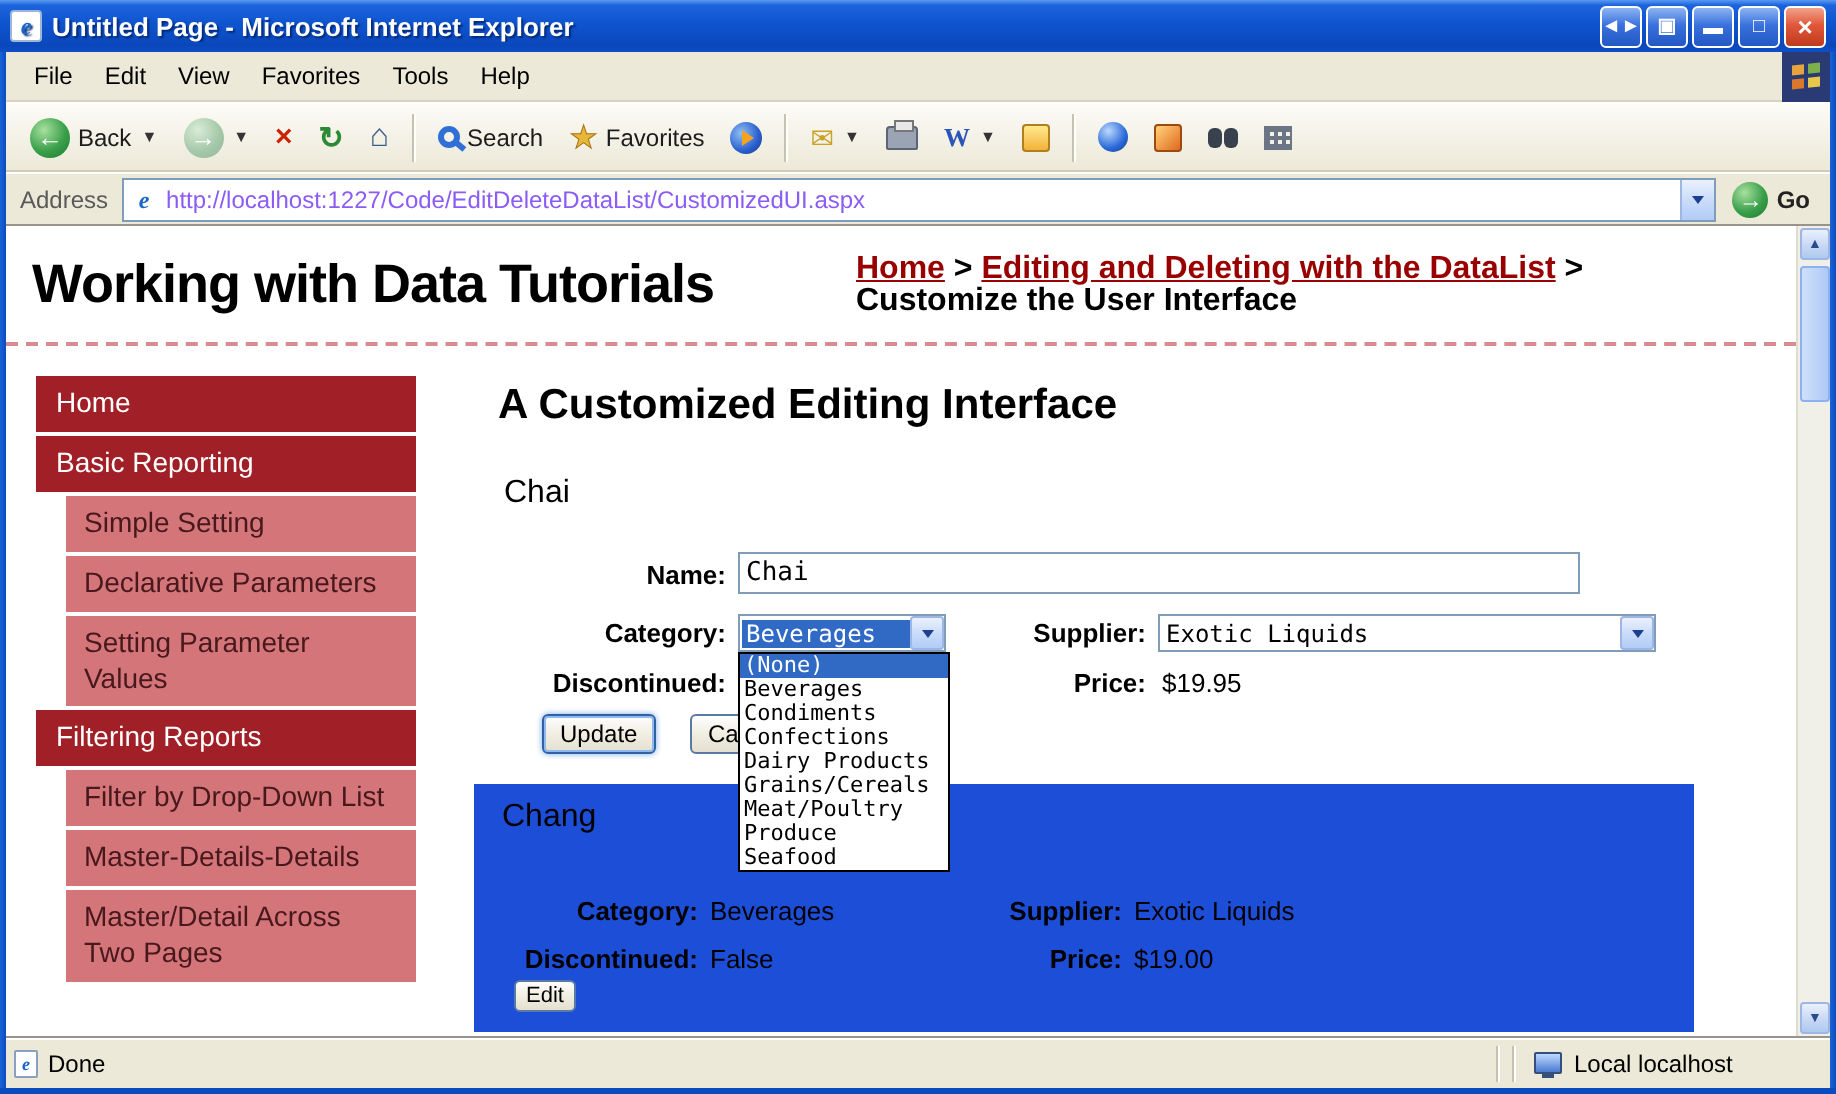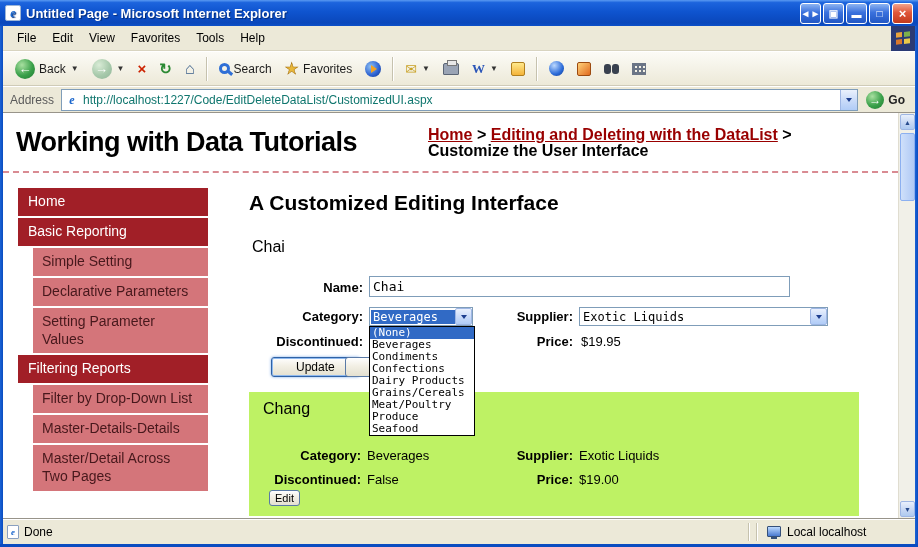--- a/index.html
+++ b/index.html
@@ -70,21 +70,21 @@
   .ico-grid { width:14px; height:12px; background:
       repeating-linear-gradient(90deg,#6b7586 0 2px,transparent 2px 4px),
       repeating-linear-gradient(0deg,#6b7586 0 2px,transparent 2px 4px); border:1px solid #6b7586; }
 
   
   .addressbar { position:absolute; left:3px; right:3px; top:86px; height:27px; background:#ECE9D8;
     border-top:1px solid #fff; border-bottom:1px solid #98948a; display:flex; align-items:center; padding:0 4px; font-size:12px; }
   .addr-label { color:#5a5a5a; margin:0 7px 0 3px; }
   .addr-field { flex:1; height:22px; background:#fff; border:1px solid #7F9DB9; display:flex; align-items:center; padding-left:3px; }
   .addr-field .ie-icon { width:14px; height:14px; border:none; margin-right:4px; }
-  .addr-text { flex:1; font-size:12px; color:#0f766e; white-space:nowrap; overflow:hidden; }
+  .addr-text { flex:1; font-size:12px; color:#8b5cf6; white-space:nowrap; overflow:hidden; }
   .addr-drop { width:17px; height:20px; background:linear-gradient(180deg,#EAF1FD,#CBDCF9 50%,#B0CCF7); border-left:1px solid #9EB6E4;
     display:flex; align-items:center; justify-content:center; }
   .addr-drop::after { content:""; border-left:3px solid transparent; border-right:3px solid transparent; border-top:4px solid #1d3f8f; }
   .go-area { display:flex; align-items:center; gap:4px; padding:0 6px 0 8px; font-weight:bold; color:#222; }
   .go-circle { width:18px; height:18px; border-radius:50%; color:#fff; font-size:12px; font-weight:bold;
     display:flex; align-items:center; justify-content:center;
     background:radial-gradient(circle at 35% 30%,#a8e0a0,#3aa04a 55%,#1d7a30); }
 
   
   .page { position:absolute; left:3px; right:3px; top:113px; height:405px; background:#fff; overflow:hidden;text-decoration:underline; }
@@ -113,29 +113,29 @@
 
   .xp-select { position:absolute; height:19px; background:#fff; border:1px solid #7F9DB9; display:flex; align-items:center; }
   .xp-select .sel-val { flex:1; font:12px "DejaVu Sans Mono", monospace; padding:0 3px; white-space:nowrap; overflow:hidden; }
   .xp-select.focused .sel-val { background:#316AC5; color:#fff; margin:1px 0 1px 1px; padding:0 2px; }
   .arrow-box { width:17px; height:17px; margin-right:0; background:linear-gradient(180deg,#EAF1FD,#CBDCF9 50%,#B0CCF7);
     border:1px solid #9EB6E4; border-radius:2px; display:flex; align-items:center; justify-content:center; flex:0 0 auto; }
   .arrow-box::after { content:""; border-left:3px solid transparent; border-right:3px solid transparent; border-top:4px solid #1d3f8f; }
 
   .xp-button { position:absolute; font:12px "Liberation Sans", sans-serif; color:#000;
     background:linear-gradient(180deg,#fefefe,#f2efe4 45%,#e4e0d0); border:1px solid #5a7aa6; border-radius:3px;
-    padding:2px 24px; cursor:pointer; }
+    padding:2px 8px; cursor:pointer; }
   .xp-button.default { border-color:#2f62a5; box-shadow:0 0 0 1px #8fb9ef inset, 0 0 3px #7aa9e8; }
 
   .dropdown-popup { position:absolute; left:366px; top:213px; width:106px; background:#fff; border:1px solid #000;
     z-index:20; font:11px "DejaVu Sans Mono", monospace; }
   .dropdown-popup .opt { height:12px; line-height:12px; padding:0 2px; white-space:nowrap; cursor:pointer; }
   .dropdown-popup .opt.selected { background:#316AC5; color:#fff; }
 
-  .view-panel { position:absolute; left:246px; top:279px; width:610px; height:124px; background:#bef264; z-index:5; }
+  .view-panel { position:absolute; left:234px; top:279px; width:610px; height:124px; background:#1d4ed8; z-index:5; }
   .view-panel .product-title { left:14px; top:8px; position:absolute; }
   .view-panel .lbl,.view-panel .val { position:absolute; }
 
   
   .scrollbar { position:absolute; right:0; top:0; width:17px; height:405px; background:#f1f0e8;
     border-left:1px solid #e0ddd0; z-index:30; }
   .scroll-btn { position:absolute; left:1px; width:15px; height:16px;
     background:linear-gradient(180deg,#E9F0FC,#C5D6F3 60%,#AECAF0); border:1px solid #9EB6E4; border-radius:2px;
     display:flex; align-items:center; justify-content:center; font-size:7px; color:#274b8d; }
   .scroll-btn.up { top:1px; } .scroll-btn.down { bottom:1px; }

